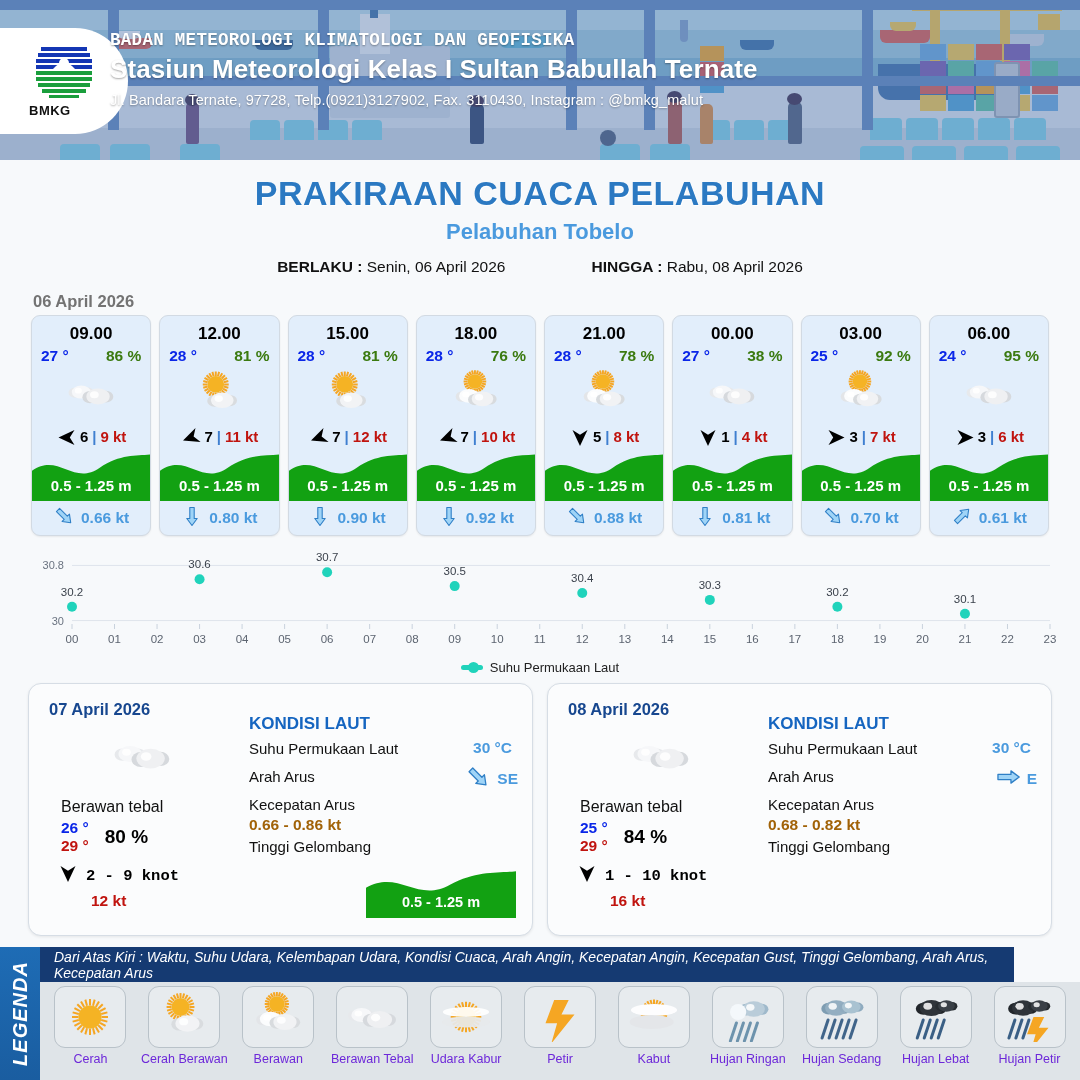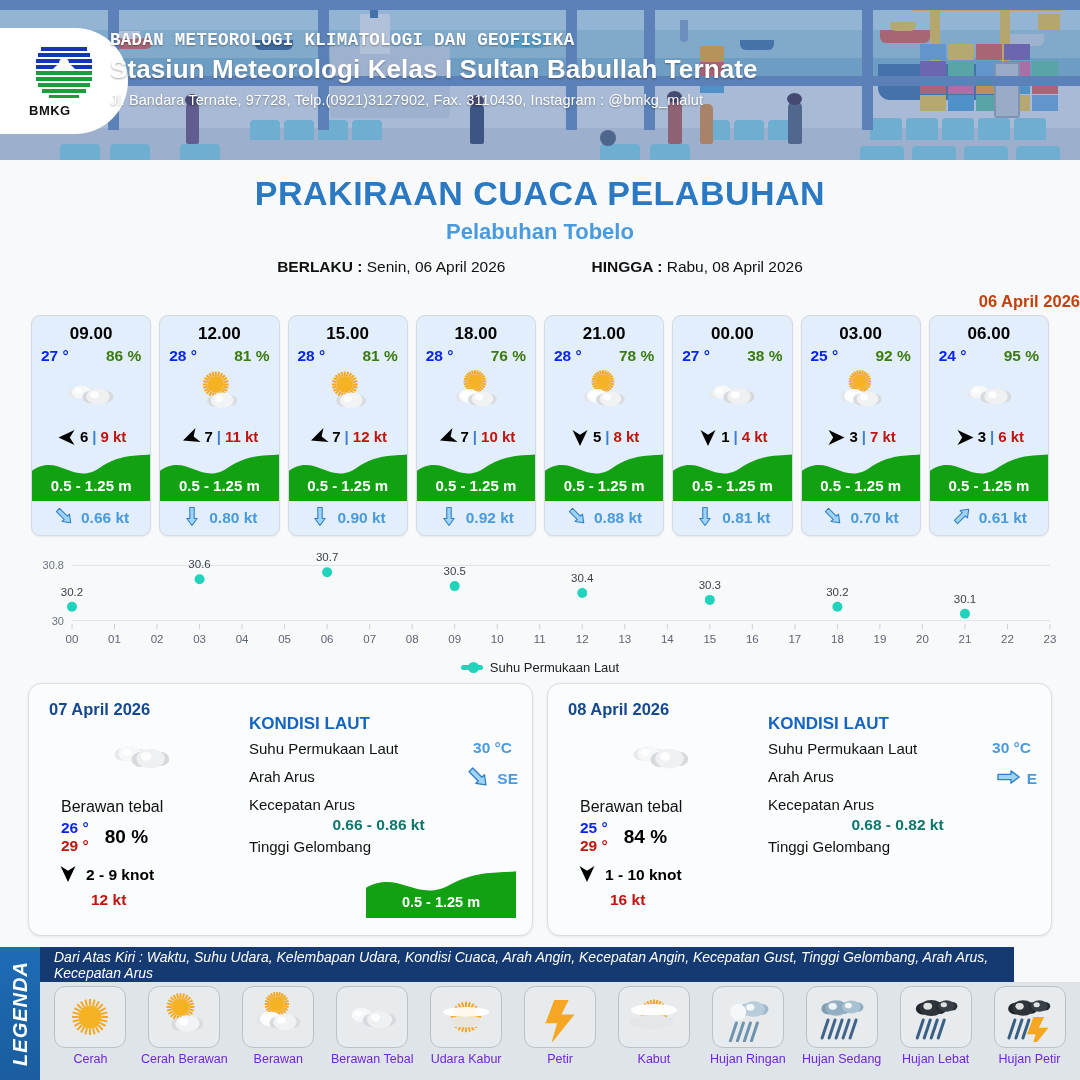--- a/index.html
+++ b/index.html
@@ -66,21 +66,21 @@
   .title-sub { font-size: 22px; font-weight: bold; color: #4a9ade; margin-top: 6px; }
   .period-row {
     display: flex; justify-content: center; gap: 86px;
     margin-top: 13px; font-size: 15.5px; color: #111;
   }
   .period-label { font-weight: bold; }
 
   
   .date-label {
     margin: 16px 0 4px 33px;
-    font-size: 16.5px; font-weight: bold; color: #c2410c; text-align: right;
+    font-size: 16.5px; font-weight: bold; color: #737373;
   }
   .cards {
     display: flex; gap: 8px; padding: 0 31px;
   }
   .card {
     width: 121px;
     background: #e2eefb;
     border: 1px solid #d2dae3;
     border-radius: 9px;
     overflow: hidden;
@@ -124,30 +124,30 @@
   }
   .day-date { position:absolute; left:20px; top:16px; font-size:16.5px; font-weight:bold; color:#17478f; }
   .day-left { position:absolute; left:18px; top:44px; width:190px; }
   .day-icon { height:56px; display:flex; align-items:center; justify-content:center; }
   .day-cond { font-size:16px; color:#111; margin-top:14px; padding-left:14px;}
   .day-temps { display:flex; align-items:center; gap:16px; padding-left:14px; margin-top:3px;}
   .dt-col { line-height:1.15; }
   .dt-min { font-size:15.5px; font-weight:bold; color:#0a26e8; }
   .dt-max { font-size:15.5px; font-weight:bold; color:#c0140f; }
   .dt-hum { font-size:19px; font-weight:bold; color:#000000; }
-  .day-wind { display:flex; align-items:center; gap:7px; margin-top:9px; padding-left:10px;}
+  .day-wind { display:flex; align-items:center; gap:7px; margin-top:9px; padding-left:10px;font-family:Liberation Mono, monospace;}
   .dw-txt { font-size:15.5px; font-weight:bold; color:#000; }
   .day-gust { font-size:15.5px; font-weight:bold; color:#c0140f; padding-left:44px; margin-top:4px;}
 
   .day-right { position:absolute; left:220px; top:30px; right:14px; }
   .kl-title { font-size:17px; font-weight:bold; color:#1565c0; margin-bottom:6px; }
   .kl-row { position:relative; min-height:24px; margin-top:4px; }
   .kl-label { font-size:15px; color:#111; }
   .kl-val { position:absolute; right:6px; top:-1px; font-size:15.5px; font-weight:bold; color:#4a9ade; }
-  .kl-val-mid { text-align:center; padding-right:10px; font-size:15.5px; font-weight:bold; color:#0f766e; margin-top:2px;}
+  .kl-val-mid { text-align:left; padding-right:10px; font-size:15.5px; font-weight:bold; color:#a16207; margin-top:2px;}
   .kl-arrow-row { position:absolute; right:0; top:-4px; display:flex; align-items:center; gap:6px; }
   .kl-wave { position:absolute; right:2px; bottom:-56px; width:150px; height:52px; }
   .kl-wave-txt { position:absolute; left:0; right:0; bottom:8px; text-align:center; color:#fff; font-size:14.5px; font-weight:bold;}
 
   
   .legenda { position:absolute; left:0; bottom:0; width:1080px; height:133px; }
   .leg-side {
     position:absolute; left:0; top:0; width:40px; height:133px;
     background: linear-gradient(180deg,#1e6cb5,#1a5da0);
     display:flex; align-items:center; justify-content:center;

